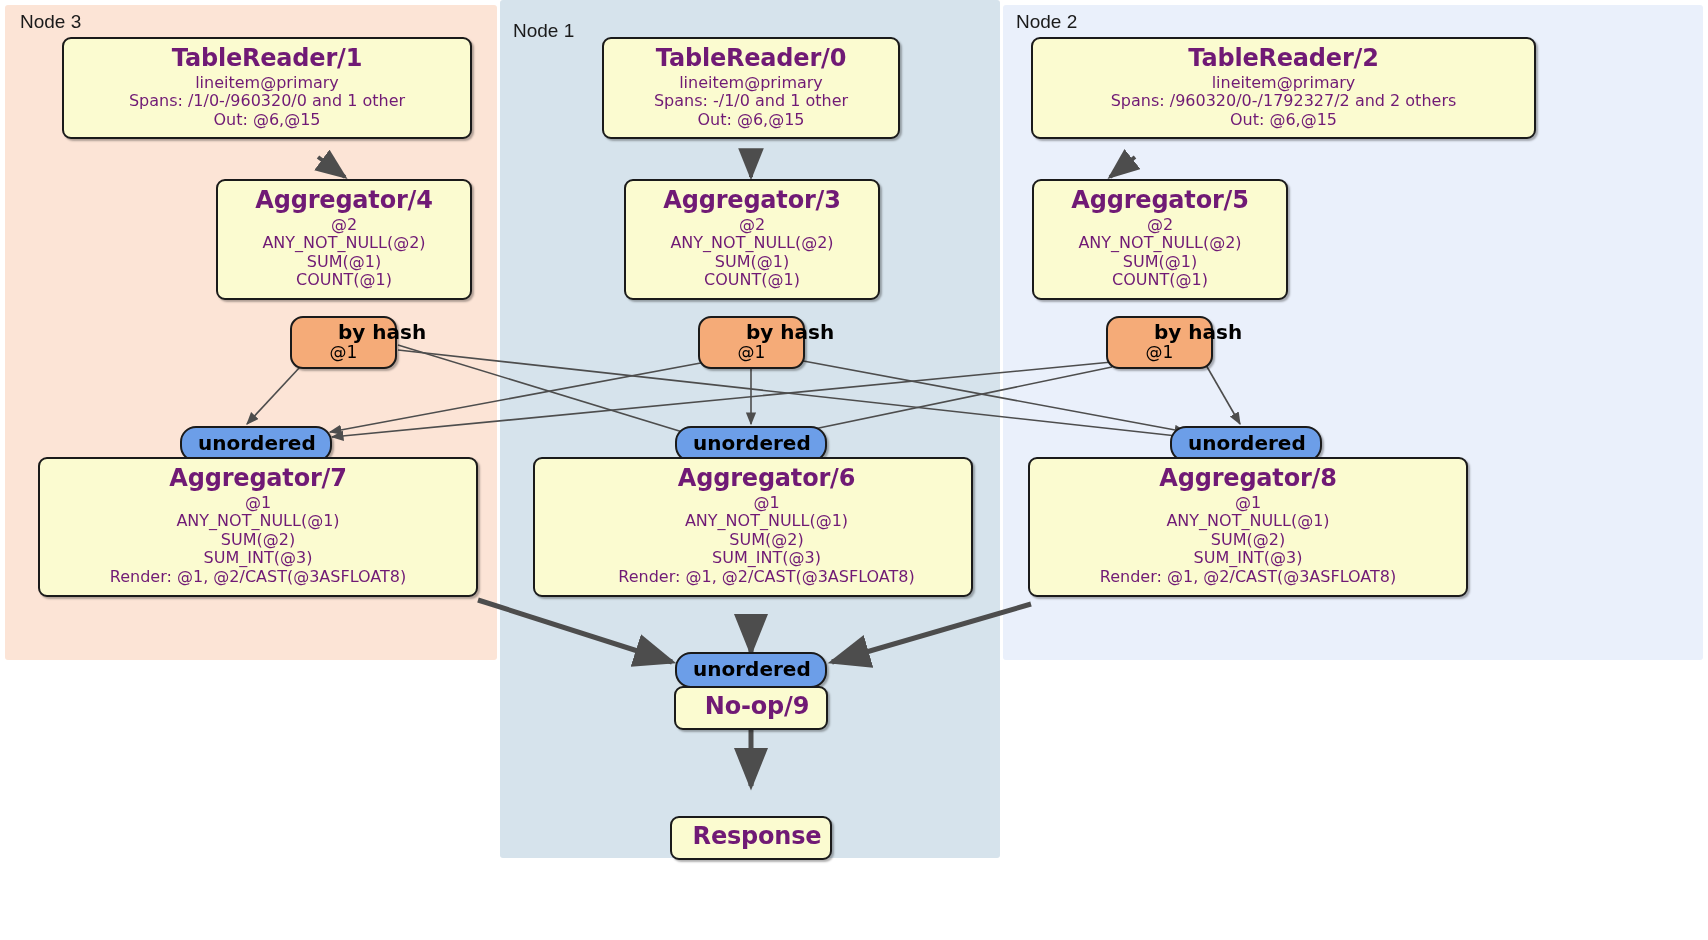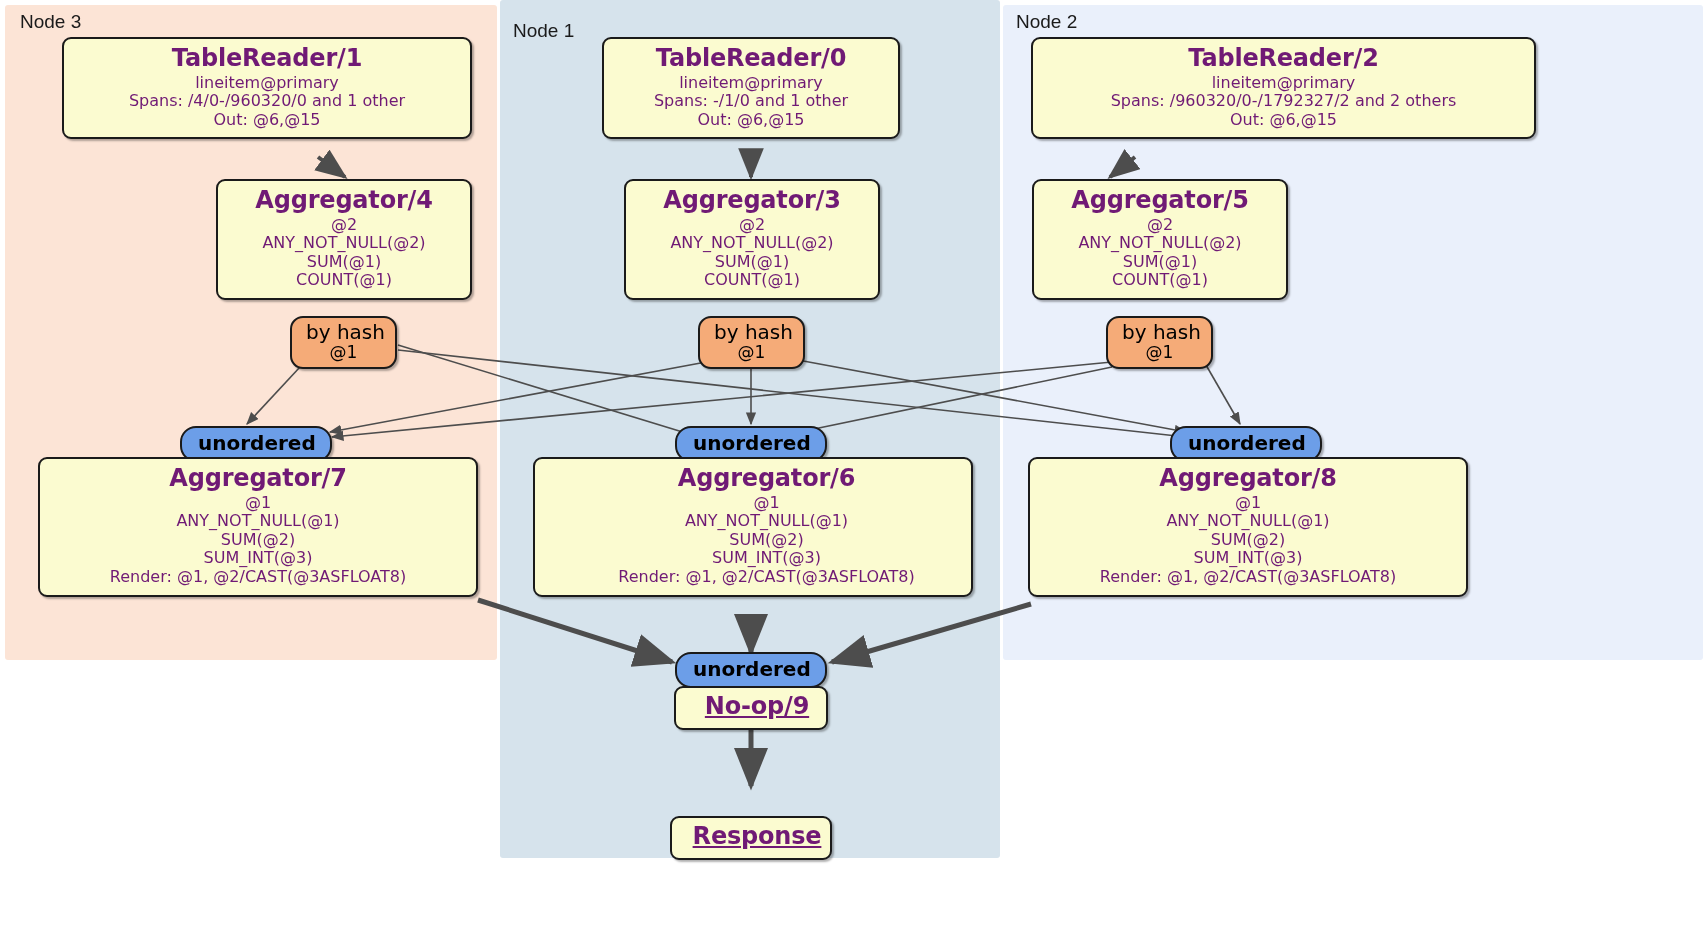--- a/index.html
+++ b/index.html
@@ -44,39 +44,39 @@
     margin-bottom:1px;
     white-space:nowrap;
   }
   .proc .ln{
     display:block;
     font-size:16px;
     white-space:nowrap;
   }
 
   
-  .proc.small{padding:5px 2px 7px 14px;text-decoration:underline;}
+  .proc.small{padding:5px 2px 7px 14px;}
   .proc.small .ttl{font-size:24px;margin-bottom:0;}
 
   
   .badge{
     position:absolute;
     box-sizing:border-box;
     border:2px solid #1a1a1a;
     text-align:center;
     color:#000;
     line-height:1.1;
     box-shadow:2px 2px 2px rgba(0,0,0,0.30);
   }
   .badge.router{
     background:#f5ab78;
     border-radius:13px;
     padding:3px 14px 5px 14px;
   }
-  .badge.router .b1{display:block;font-weight:normal;font-size:20px;white-space:nowrap;}
+  .badge.router .b1{display:block;font-weight:bold;font-size:20px;white-space:nowrap;margin-left:32px;}
   .badge.router .b2{display:block;font-size:17px;white-space:nowrap;}
   .badge.sync{
     background:#6c9ee8;
     border-radius:16px;
     padding:4px 16px 6px 16px;
   }
   .badge.sync .b1{display:block;font-weight:bold;font-size:20px;white-space:nowrap;}
 
   
   svg.edges{position:absolute;left:0;top:0;width:1708px;height:940px;pointer-events:none;}
@@ -123,21 +123,21 @@
     <path d="M478,600 L672,662" stroke="#4d4d4d" stroke-width="5" fill="none" marker-end="url(#ahs)"></path>
     <path d="M751,627 L751,652" stroke="#4d4d4d" stroke-width="5" fill="none" marker-end="url(#ahs)"></path>
     <path d="M1031,604 L832,662" stroke="#4d4d4d" stroke-width="5" fill="none" marker-end="url(#ahs)"></path>
 
     <path d="M751,722 L751,786" stroke="#4d4d4d" stroke-width="5" fill="none" marker-end="url(#ahs)"></path>
   </svg>
 
   <div class="proc" style="left:62px;top:37px;width:410px;">
     <span class="ttl">TableReader/1</span>
     <span class="ln">lineitem@primary</span>
-    <span class="ln">Spans: /4/0-/960320/0 and 1 other</span>
+    <span class="ln">Spans: /1/0-/960320/0 and 1 other</span>
     <span class="ln">Out: @6,@15</span>
   </div>
 
   <div class="proc" style="left:602px;top:37px;width:298px;">
     <span class="ttl">TableReader/0</span>
     <span class="ln">lineitem@primary</span>
     <span class="ln">Spans: -/1/0 and 1 other</span>
     <span class="ln">Out: @6,@15</span>
   </div>
 

